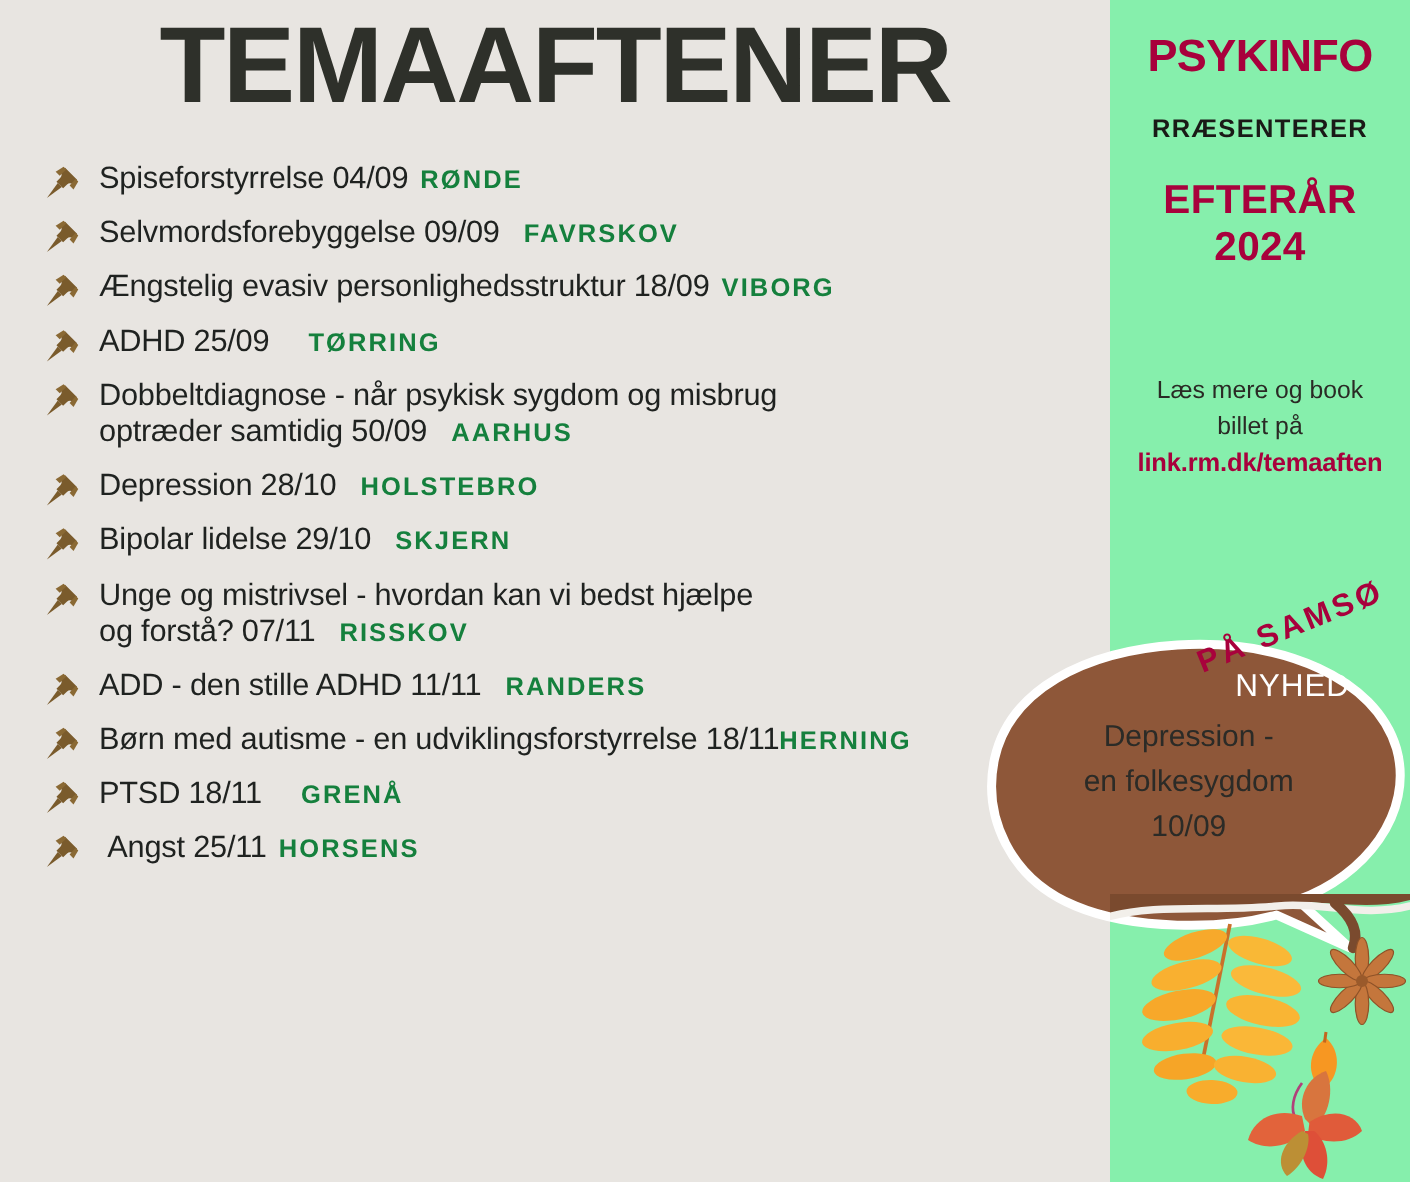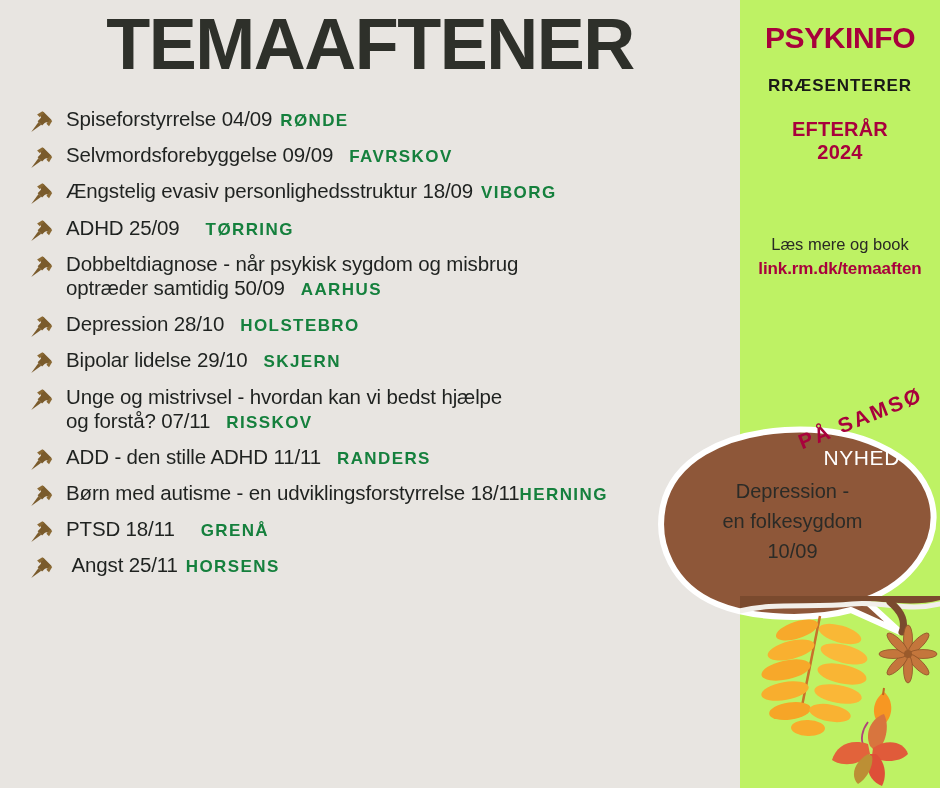--- a/index.html
+++ b/index.html
@@ -92,21 +92,21 @@
   .gap-md  { display:inline-block; width: 16px; }
   .gap-lg  { display:inline-block; width: 26px; }
   .gap-none{ display:inline-block; width: 0px; }
 
   
   #sidebar {
     position: absolute;
     left: 740px; top: 0;
     width: 200px;
     height: 788px;
-    background: #bef264;
+    background: #86efac;
     text-align: center;
   }
 
   #brand-line1, #brand-line2 {
     color: #A8013C;
     font-weight: bold;
     font-size: 30px;
     letter-spacing: -0.4px;
     line-height: 1.08;
     font-family: "Liberation Sans", sans-serif;
@@ -118,21 +118,21 @@
     font-size: 17px;
     font-weight: bold;
     letter-spacing: 0.9px;
     margin-top: 22px;
     font-family: "Liberation Sans", sans-serif;
   }
 
   #season-line1, #season-line2 {
     color: #A8013C;
     font-weight: bold;
-    font-size: 20px;
+    font-size: 27px;
     letter-spacing: 0.2px;
     line-height: 1.12;
     font-family: "Liberation Sans", sans-serif;
   }
   #season-line1 { margin-top: 22px; }
 
   #booking-block {
     margin-top: 70px;
     padding: 0 10px;
   }
@@ -302,20 +302,21 @@
   <aside id="sidebar">
     <div id="brand-line1">PSYKINFO</div>
 
     <div id="presents-label">RRÆSENTERER</div>
 
     <div id="season-line1">EFTERÅR</div>
     <div id="season-line2">2024</div>
 
     <div id="booking-block">
       <div class="booking-line">Læs mere og book</div>
+      <div class="booking-line">billet på</div>
       <div id="booking-url">link.rm.dk/temaaften</div>
     </div>
   </aside>
 
   <div id="speech-bubble-wrap">
     <svg width="285" height="230" viewBox="0 0 285 230">
       <path d="M 130 6
                C 200 2, 262 28, 276 75
                C 288 118, 255 160, 210 176
                L 245 208

